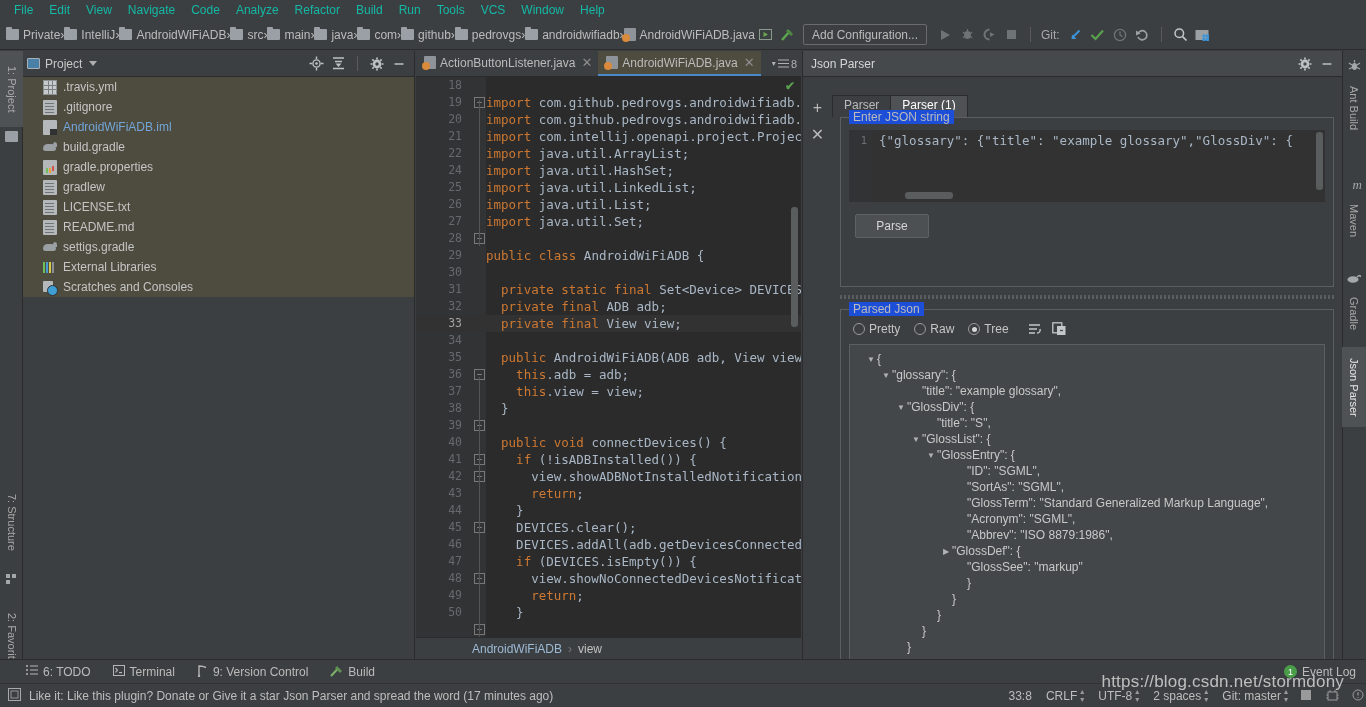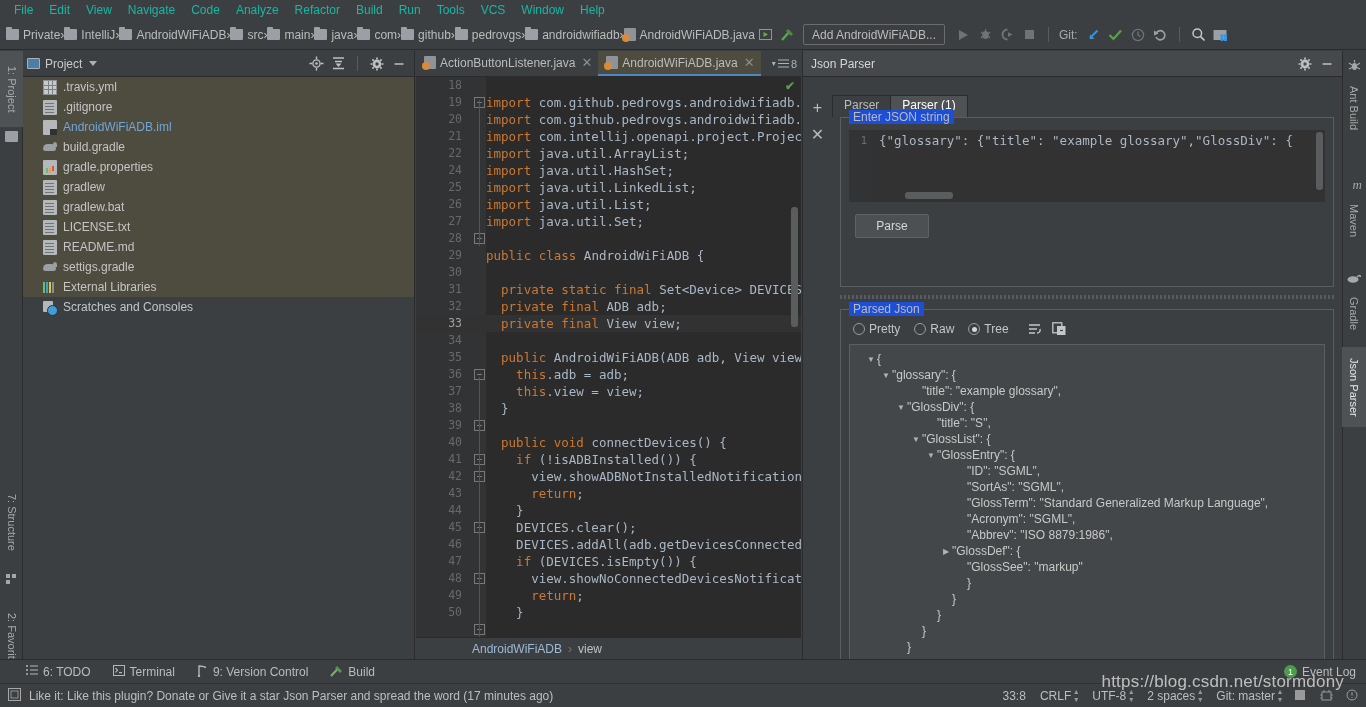--- a/index.html
+++ b/index.html
@@ -289,21 +289,21 @@
   .eventlog { margin-left: auto; display: flex; align-items: center; margin-right: 10px; }
   .badge { width: 13px; height: 13px; border-radius: 50%; background: #4a9e49; color: #fff;
     font-size: 9px; display: flex; align-items: center; justify-content: center; margin-right: 5px; }
 
   .statusbar {
     position: absolute; left: 0; top: 683px; width: 1366px; height: 24px;
     background: #3c3f41; display: flex; align-items: center; padding-left: 8px;
     border-top: 1px solid #323232;
   }
   .sb-msg { font-size: 12px; color: #bdbdbd; margin-left: 8px; }
-  .sb-right { margin-left: auto; display: flex; align-items: center; padding-right: 6px; }
+  .sb-right { margin-left: auto; display: flex; align-items: center; }
   .sb-cell { font-size: 12px; color: #bdbdbd; margin-left: 14px; display: flex; align-items: center; }
   .sb-cell .updn { margin-left: 3px; font-size: 8px; color: #9a9a9a; line-height: 8px; }
   .sb-ico { width: 14px; height: 14px; margin-left: 12px; }
   .watermark {
     position: absolute; right: 22px; top: 672px; font-size: 17px; color: #c9c9c9;
     opacity: .92; letter-spacing: .2px; pointer-events: none;
     font-family: "Liberation Sans", sans-serif;
   }
   .mini-sep { width:1px; height:15px; background:#5a5a5a; margin:0 8px; }
 </style>
@@ -390,21 +390,21 @@
           <rect x="0.5" y="1.5" width="12" height="10" fill="none" stroke="#8a9a8d"></rect>
           <polygon points="4.5,4 9,6.5 4.5,9" fill="#6aa84f"></polygon>
         </svg>
     </div>
     <div class="tb-btn">
       <svg width="15" height="15" viewBox="0 0 15 15">
           <path d="M2 13 L10 4" stroke="#5aa84f" stroke-width="2.4" fill="none"></path>
           <path d="M8 2 L13 7 L11 9 L6 4 Z" fill="#4e8a45"></path>
         </svg>
     </div>
-    <div class="cfg-box">Add AndroidWiFiADB...</div>
+    <div class="cfg-box">Add Configuration...</div>
     <div class="tb-btn" style="margin-left:8px">
       <svg width="12" height="12" viewBox="0 0 12 12">
           <polygon points="2,1 11,6 2,11" fill="#6e7376"></polygon>
         </svg>
     </div>
     <div class="tb-btn">
       <svg width="13" height="13" viewBox="0 0 13 13">
           <ellipse cx="6.5" cy="7" rx="3.3" ry="4" fill="#6e7376"></ellipse>
           <path d="M2 4 L4 6 M11 4 L9 6 M2 10 L4 8 M11 10 L9 8 M6.5 1 L6.5 3" stroke="#6e7376" stroke-width="1.1"></path>
         </svg>
@@ -537,24 +537,20 @@
             <span class="fico ic-eleph"></span>
             <span class="lbl">build.gradle</span>
           </div>
           <div class="trow">
             <span class="fico ic-props"></span>
             <span class="lbl">gradle.properties</span>
           </div>
           <div class="trow">
             <span class="fico ic-doc"></span>
             <span class="lbl">gradlew</span>
-          </div>
-          <div class="trow">
-            <span class="fico ic-doc"></span>
-            <span class="lbl">gradlew.bat</span>
           </div>
           <div class="trow">
             <span class="fico ic-doc"></span>
             <span class="lbl">LICENSE.txt</span>
           </div>
           <div class="trow">
             <span class="fico ic-doc"></span>
             <span class="lbl">README.md</span>
           </div>
           <div class="trow">

